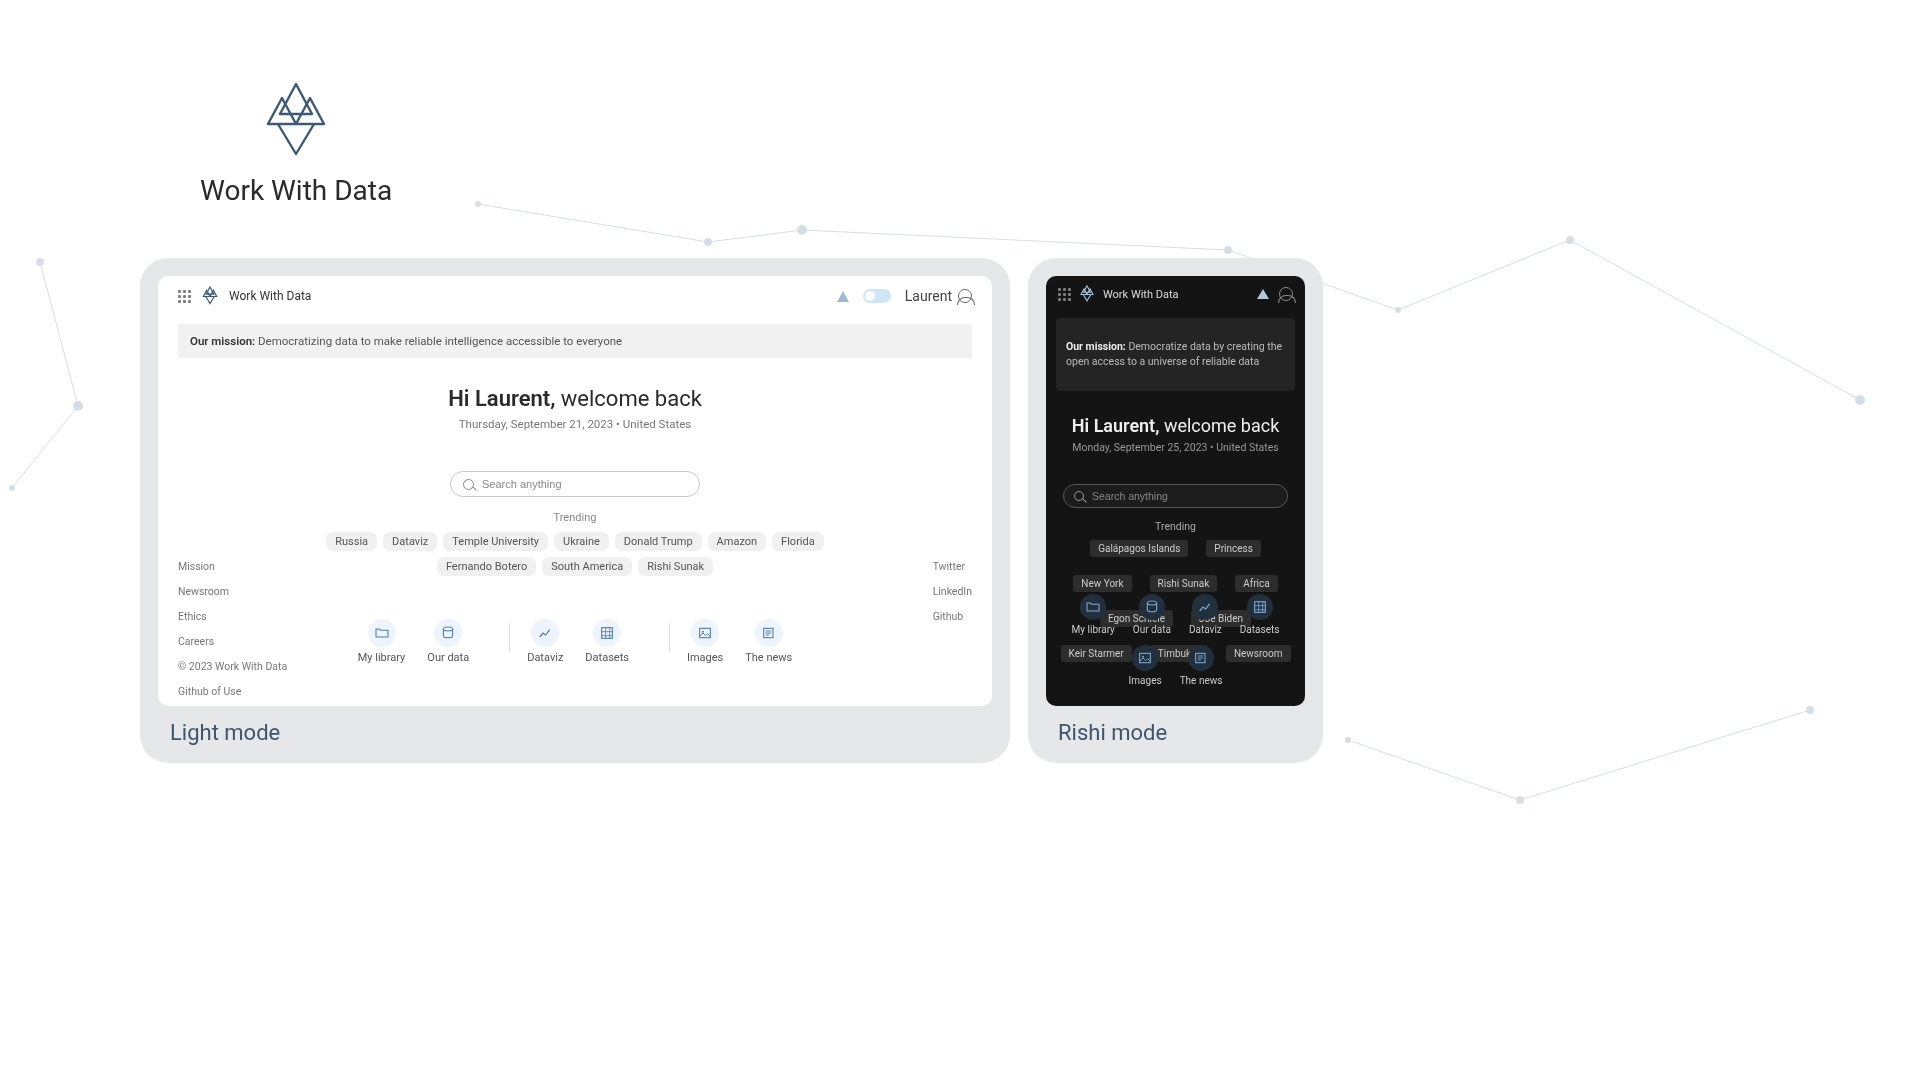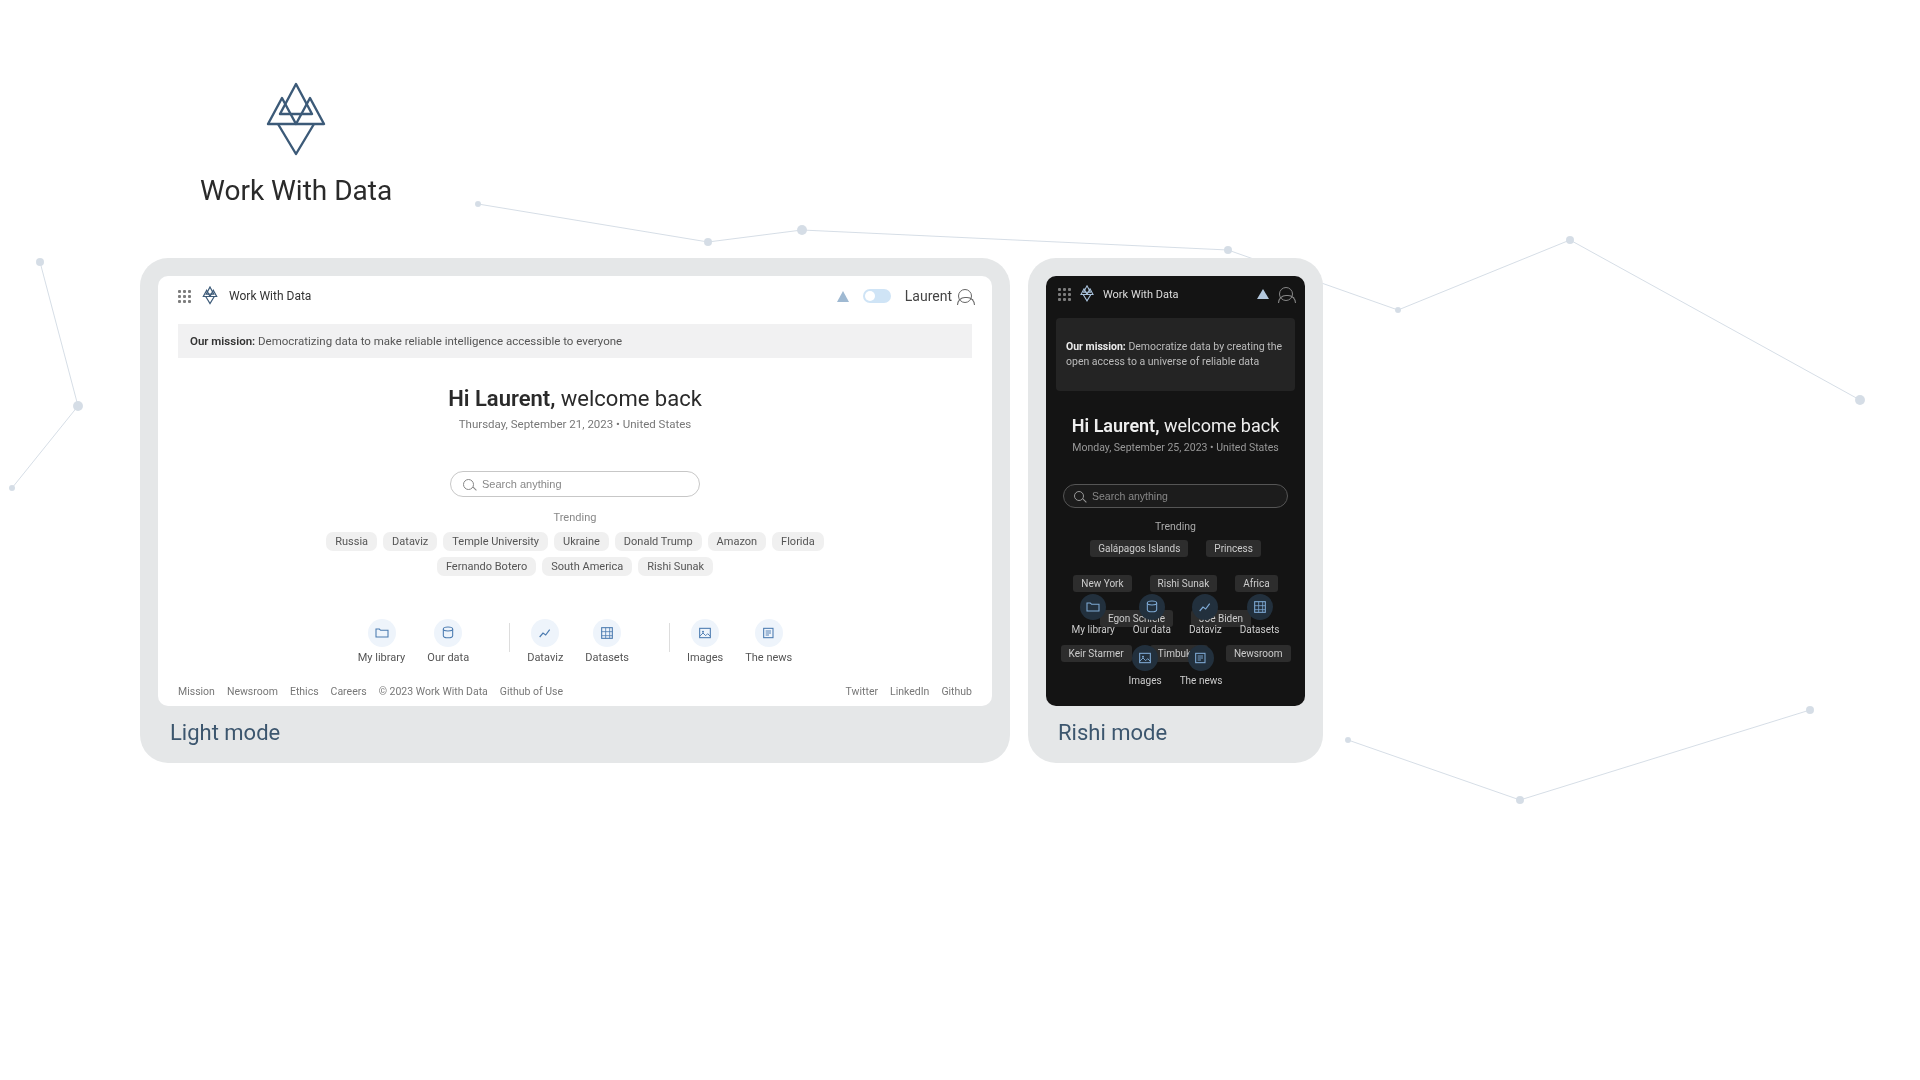--- a/index.html
+++ b/index.html
@@ -99,21 +99,21 @@
   .nav-row { position:absolute; bottom:42px; left:0; right:0; display:flex; justify-content:center; gap:22px; }
   .nav-group { display:flex; gap:22px; padding:0 18px; position:relative; }
   .nav-group + .nav-group::before { content:""; position:absolute; left:0; top:4px; bottom:12px; width:1px; background:#ddd; }
   .nav-item { text-align:center; font-size:11px; color:#555; }
   .nav-ico { width:28px; height:28px; border-radius:50%; background:#eef4fb; margin:0 auto 4px; display:flex; align-items:center; justify-content:center; color:#4b7bb0; }
 
   .ls-footer {
     position:absolute; bottom:8px; left:20px; right:20px;
     display:flex; justify-content:space-between; font-size:10.5px; color:#777;
   }
-  .ls-footer .links { display:flex; gap:12px; }
+  .ls-footer .links { display:flex; gap:12px;flex-direction:column; }
 
   
   .ds-header { display:flex; align-items:center; justify-content:space-between; padding:8px 12px; height:36px; }
   .ds-header-left { display:flex; align-items:center; gap:8px; }
   .ds-brand { font-size:11px; color:#ddd; }
   .ds-tri { width:0; height:0; border-left:6px solid transparent; border-right:6px solid transparent; border-bottom:10px solid #b3c8dd; }
   .ds-avatar { width:14px; height:14px; border:1.2px solid #888; border-radius:50%; position:relative; }
   .ds-avatar::after { content:""; position:absolute; bottom:-3px; left:-2px; width:16px; height:7px; border:1.2px solid #888; border-bottom:none; border-radius:10px 10px 0 0; }
   .ds-header-right { display:flex; align-items:center; gap:10px; }
 

